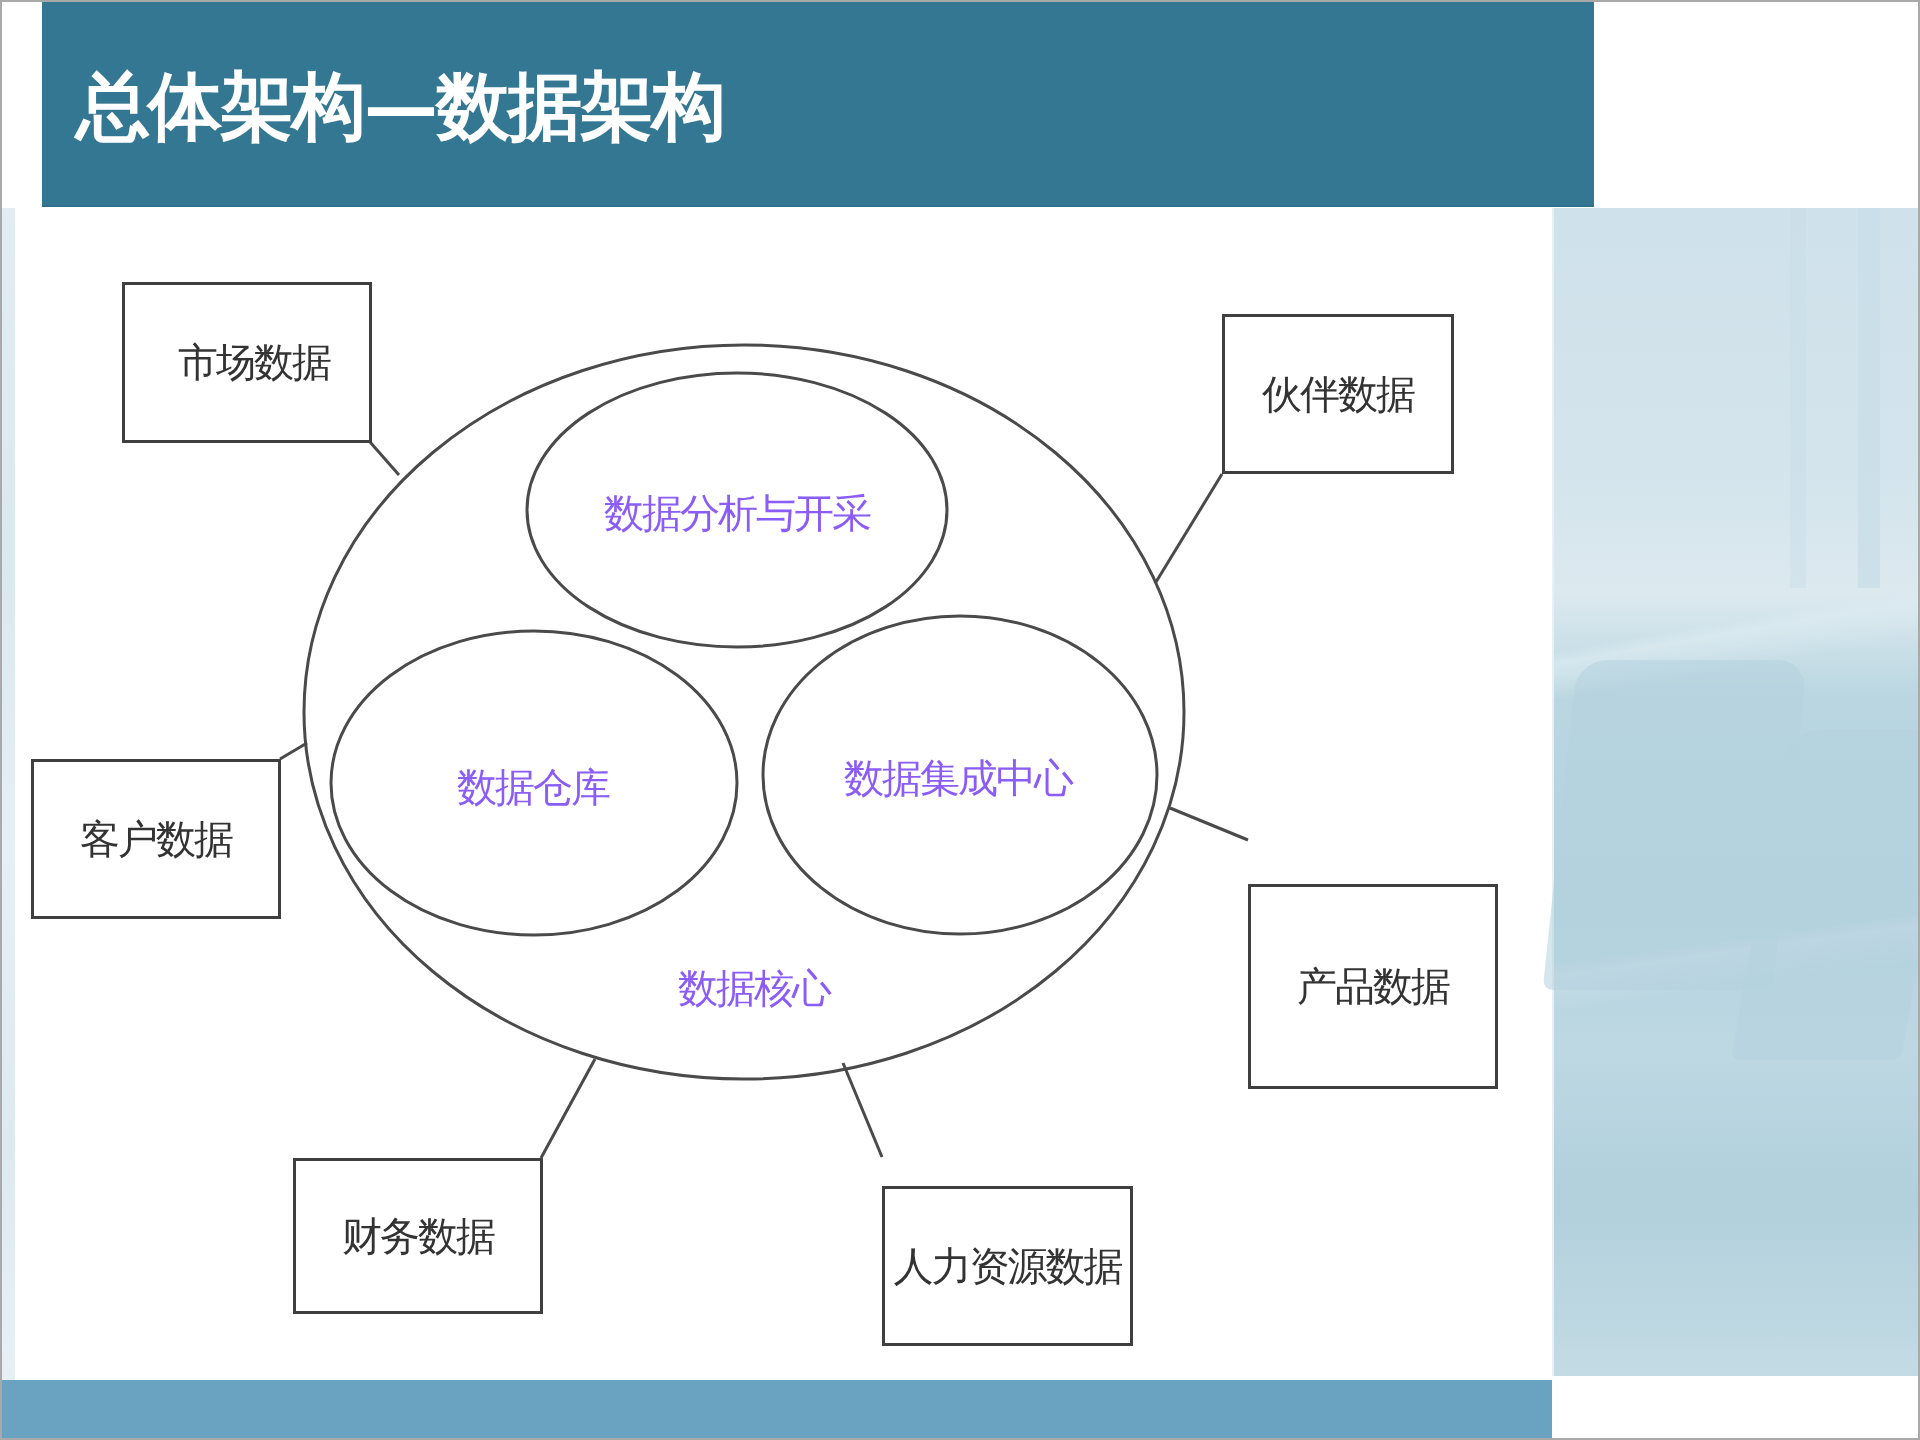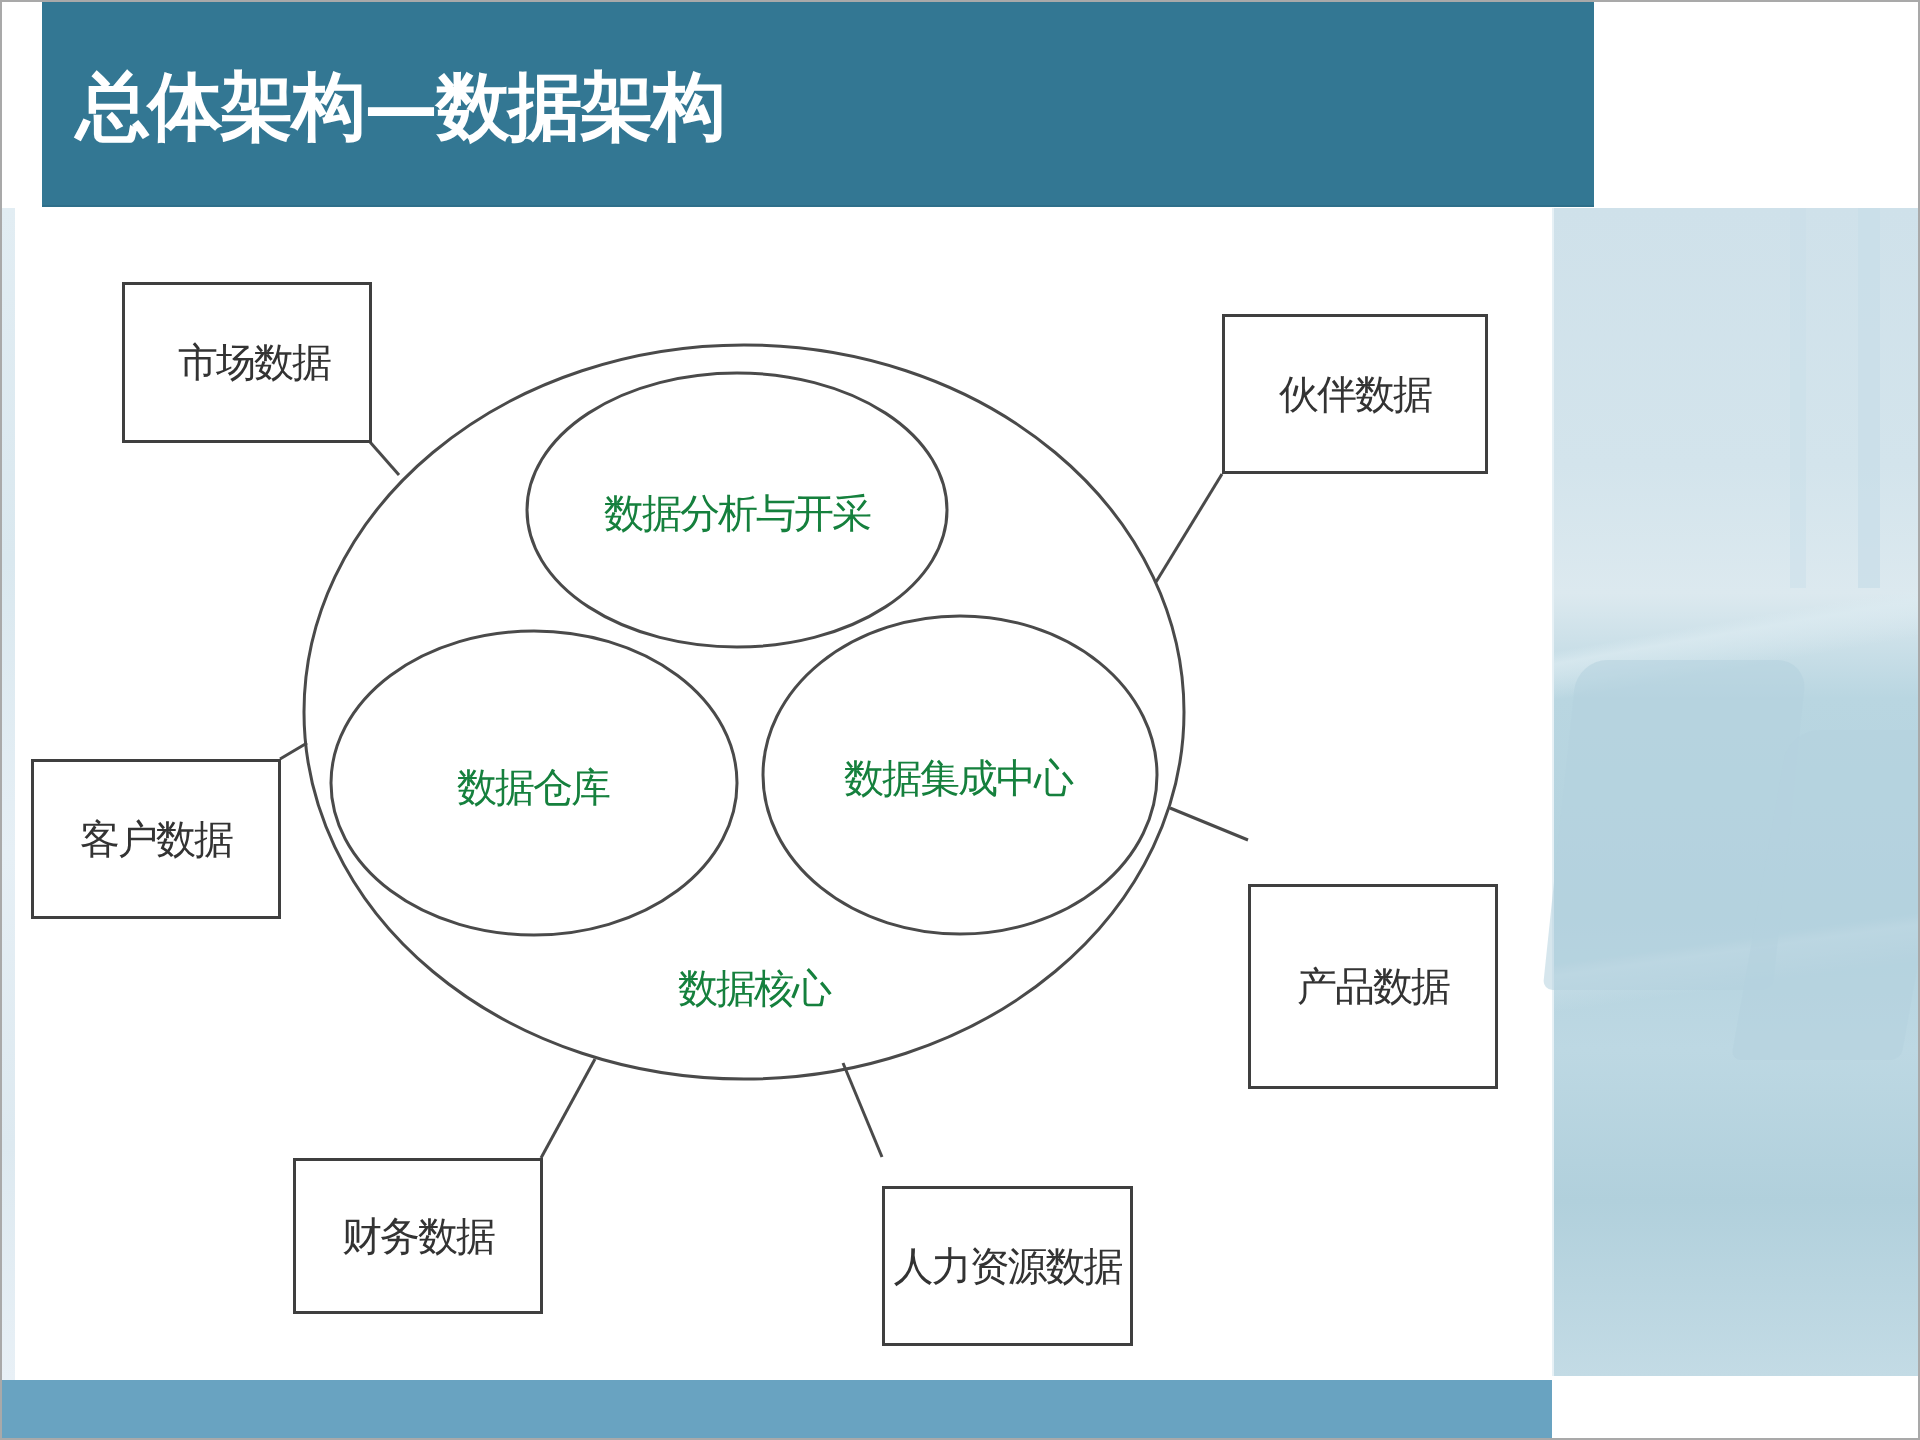--- a/index.html
+++ b/index.html
@@ -45,21 +45,21 @@
   .diagram { position: absolute; left: 0; top: 0; width: 1920px; height: 1440px; }
   .diagram svg { position: absolute; left: 0; top: 0; }
   .box {
     position: absolute; box-sizing: border-box;
     border: 3px solid #3f3f3f; background: #fff;
     display: flex; align-items: center; justify-content: center;
     font-size: 40px; color: #333; white-space: nowrap; letter-spacing: -2px;
   }
   .ellipse-label {
     position: absolute; transform: translate(-50%, -50%);
-    font-size: 40px; color: #15803d; white-space: nowrap; letter-spacing: -2px;
+    font-size: 40px; color: #8b5cf6; white-space: nowrap; letter-spacing: -2px;
   }
 </style>
 </head>
 <body>
 
 <div class="slide">
 
   <div class="header-bar">
     <div class="title">总体架构—数据架构</div>
   </div>
@@ -94,21 +94,21 @@
     </svg>
 
     <div class="ellipse-label" style="left:737px;top:513px;">数据分析与开采</div>
     <div class="ellipse-label" style="left:533px;top:787px;">数据仓库</div>
     <div class="ellipse-label" style="left:958px;top:778px;">数据集成中心</div>
     <div class="ellipse-label" style="left:754px;top:988px;">数据核心</div>
 
     <div class="box" style="left:122px;top:282px;width:250px;height:161px;padding-left:14px;">
       <span>市场数据</span>
     </div>
-    <div class="box" style="left:1222px;top:314px;width:266px;height:160px;">
+    <div class="box" style="left:1222px;top:314px;width:232px;height:160px;">
       <span>伙伴数据</span>
     </div>
     <div class="box" style="left:31px;top:759px;width:250px;height:160px;">
       <span>客户数据</span>
     </div>
     <div class="box" style="left:1248px;top:884px;width:250px;height:205px;">
       <span>产品数据</span>
     </div>
     <div class="box" style="left:293px;top:1158px;width:250px;height:156px;">
       <span>财务数据</span>

